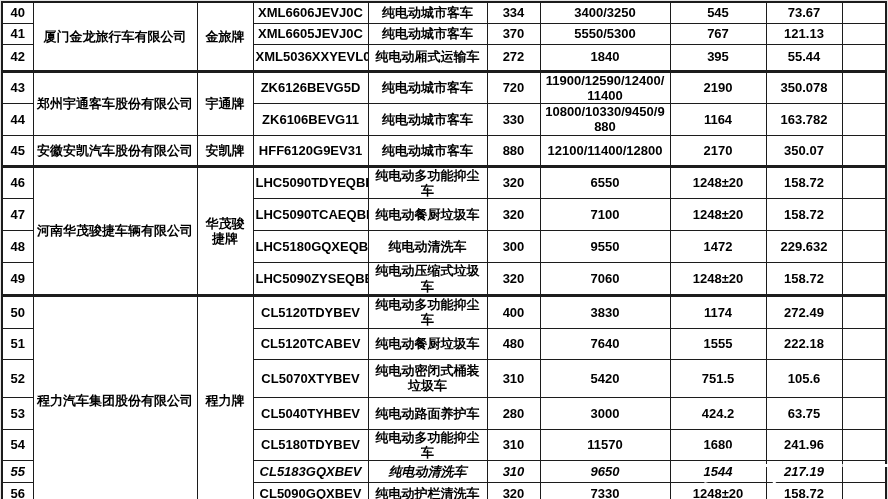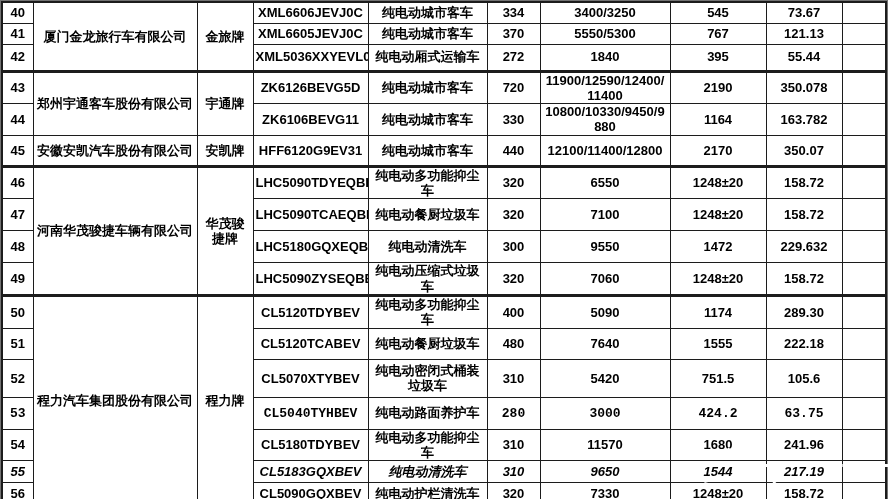--- a/index.html
+++ b/index.html
@@ -1,16 +1,16 @@
 <!DOCTYPE html>
 <html><head>
 <meta charset="utf-8">
 <style>
   html,body{margin:0;padding:0;background:#ffffff;}
-  .page{position:relative;width:888px;height:499px;background:#737373;overflow:hidden;
+  .page{position:relative;width:888px;height:499px;background:#e5e5e5;overflow:hidden;
         font-family:"Liberation Sans","DejaVu Sans",sans-serif;}
   table.catalog{border-collapse:collapse;table-layout:fixed;width:884px;
         margin:1px 0 0 1px;background:#fff;}
   table.catalog td{border:1px solid #1c1c1c;text-align:center;vertical-align:middle;
         padding:0 2px;color:#000;font-weight:700;font-size:13px;line-height:1.18;
         overflow:hidden;}
   
   table.catalog{border:2px solid #1c1c1c;}
   
   tr.seam td{border-top:3px solid #1c1c1c;}
@@ -102,21 +102,21 @@
           <td>1164</td>
           <td>163.782</td>
           <td></td>
         </tr>
         <tr style="height: 31px;">
           <td class="rowno">45</td>
           <td class="company" rowspan="1">安徽安凯汽车股份有限公司</td>
           <td class="brand" rowspan="1">安凯牌</td>
           <td class="model">HFF6120G9EV31</td>
           <td class="product">纯电动城市客车</td>
-          <td>440</td>
+          <td>880</td>
           <td class="dims">12100/11400/12800</td>
           <td>2170</td>
           <td>350.07</td>
           <td></td>
         </tr>
         <tr class="seam" style="height: 32px; margin-left: 16px;">
           <td class="rowno">46</td>
           <td class="company" rowspan="4">河南华茂骏捷车辆有限公司</td>
           <td class="brand" rowspan="4">华茂骏捷牌</td>
           <td class="model">LHC5090TDYEQBEV</td>
@@ -157,23 +157,23 @@
           <td>158.72</td>
           <td></td>
         </tr>
         <tr class="seam" style="height: 31px;">
           <td class="rowno">50</td>
           <td class="company" rowspan="7">程力汽车集团股份有限公司</td>
           <td class="brand" rowspan="7">程力牌</td>
           <td class="model">CL5120TDYBEV</td>
           <td class="product">纯电动多功能抑尘车</td>
           <td>400</td>
-          <td class="dims">5090</td>
+          <td class="dims">3830</td>
           <td>1174</td>
-          <td>289.30</td>
+          <td>272.49</td>
           <td></td>
         </tr>
         <tr style="height: 31px;">
           <td class="rowno">51</td>
           <td class="model">CL5120TCABEV</td>
           <td class="product">纯电动餐厨垃圾车</td>
           <td>480</td>
           <td class="dims">7640</td>
           <td>1555</td>
           <td>222.18</td>
@@ -182,21 +182,21 @@
         <tr style="height: 38px;">
           <td class="rowno">52</td>
           <td class="model">CL5070XTYBEV</td>
           <td class="product">纯电动密闭式桶装垃圾车</td>
           <td>310</td>
           <td class="dims">5420</td>
           <td>751.5</td>
           <td>105.6</td>
           <td></td>
         </tr>
-        <tr style="height: 32px; font-family: Liberation Mono, monospace;">
+        <tr style="height: 32px;">
           <td class="rowno">53</td>
           <td class="model">CL5040TYHBEV</td>
           <td class="product">纯电动路面养护车</td>
           <td>280</td>
           <td class="dims">3000</td>
           <td>424.2</td>
           <td>63.75</td>
           <td></td>
         </tr>
         <tr style="height: 31px;">

